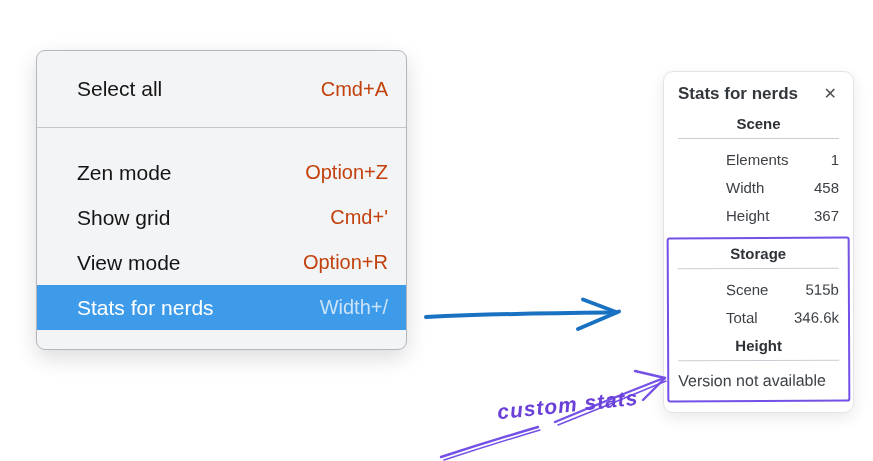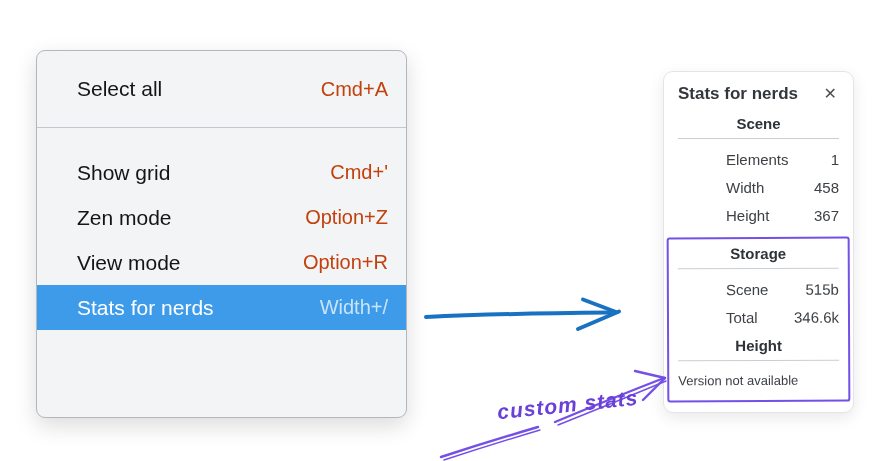--- a/index.html
+++ b/index.html
@@ -7,21 +7,21 @@
   body {
     position:relative;
     background:#ffffff;
     font-family:"Liberation Sans", sans-serif;
     overflow:hidden;
   }
 
   
   .menu {
     position:absolute; left:36px; top:50px;
-    width:371px; height:368px;
+    width:371px; height:300px;
     background:#f3f4f6;
     border:1px solid #b3b7bd;
     border-radius:9px;
     box-shadow:0 8px 22px rgba(0,0,0,.14);
     overflow:hidden;
   }
   .menu-section-top { padding:16px 0; }
   .menu-section-bottom { padding:22px 0 21px; }
   .menu-divider { height:1px; background:#c4c8cc; }
   .menu-item {
@@ -59,21 +59,21 @@
   }
   .sect-heading {
     text-align:center; font-weight:bold; font-size:15px;
     color:#2f3338; margin-top:11px;
   }
   .rule { border:0; border-top:1px solid #c9ced4; margin:6px 2px 6px; }
   .stat-row {
     display:flex; justify-content:space-between; align-items:center;
     height:28px; font-size:15px; padding:0 2px;margin-left:48px;
   }
-  .stat-note { font-size:13px; height:27px; display:flex; align-items:center; padding:0 2px; }
+  .stat-note { font-size:16px; height:27px; display:flex; align-items:center; padding:0 2px; }
 
   
   .annot-box {
     margin:8px -9px 0;
     border:2px solid #7450e6;
     border-radius:3px;
     padding:0 7px 6px;
     transform:rotate(-.25deg);
   }
   .annot-box .sect-heading:first-child { margin-top:6px; }
@@ -95,26 +95,26 @@
 <div class="menu">
   <div class="menu-section-top">
     <div class="menu-item">
       <span class="mi-label">Select all</span>
       <span class="mi-shortcut">Cmd+A</span>
     </div>
   </div>
   <div class="menu-divider"></div>
   <div class="menu-section-bottom">
     <div class="menu-item">
+      <span class="mi-label">Zen mode</span>
+      <span class="mi-shortcut">Option+Z</span>
+    </div>
+    <div class="menu-item">
       <span class="mi-label">Show grid</span>
       <span class="mi-shortcut">Cmd+'</span>
-    </div>
-    <div class="menu-item">
-      <span class="mi-label">Zen mode</span>
-      <span class="mi-shortcut">Option+Z</span>
     </div>
     <div class="menu-item">
       <span class="mi-label">View mode</span>
       <span class="mi-shortcut">Option+R</span>
     </div>
     <div class="menu-item highlighted">
       <span class="mi-label">Stats for nerds</span>
       <span class="mi-shortcut">Width+/</span>
     </div>
   </div>

